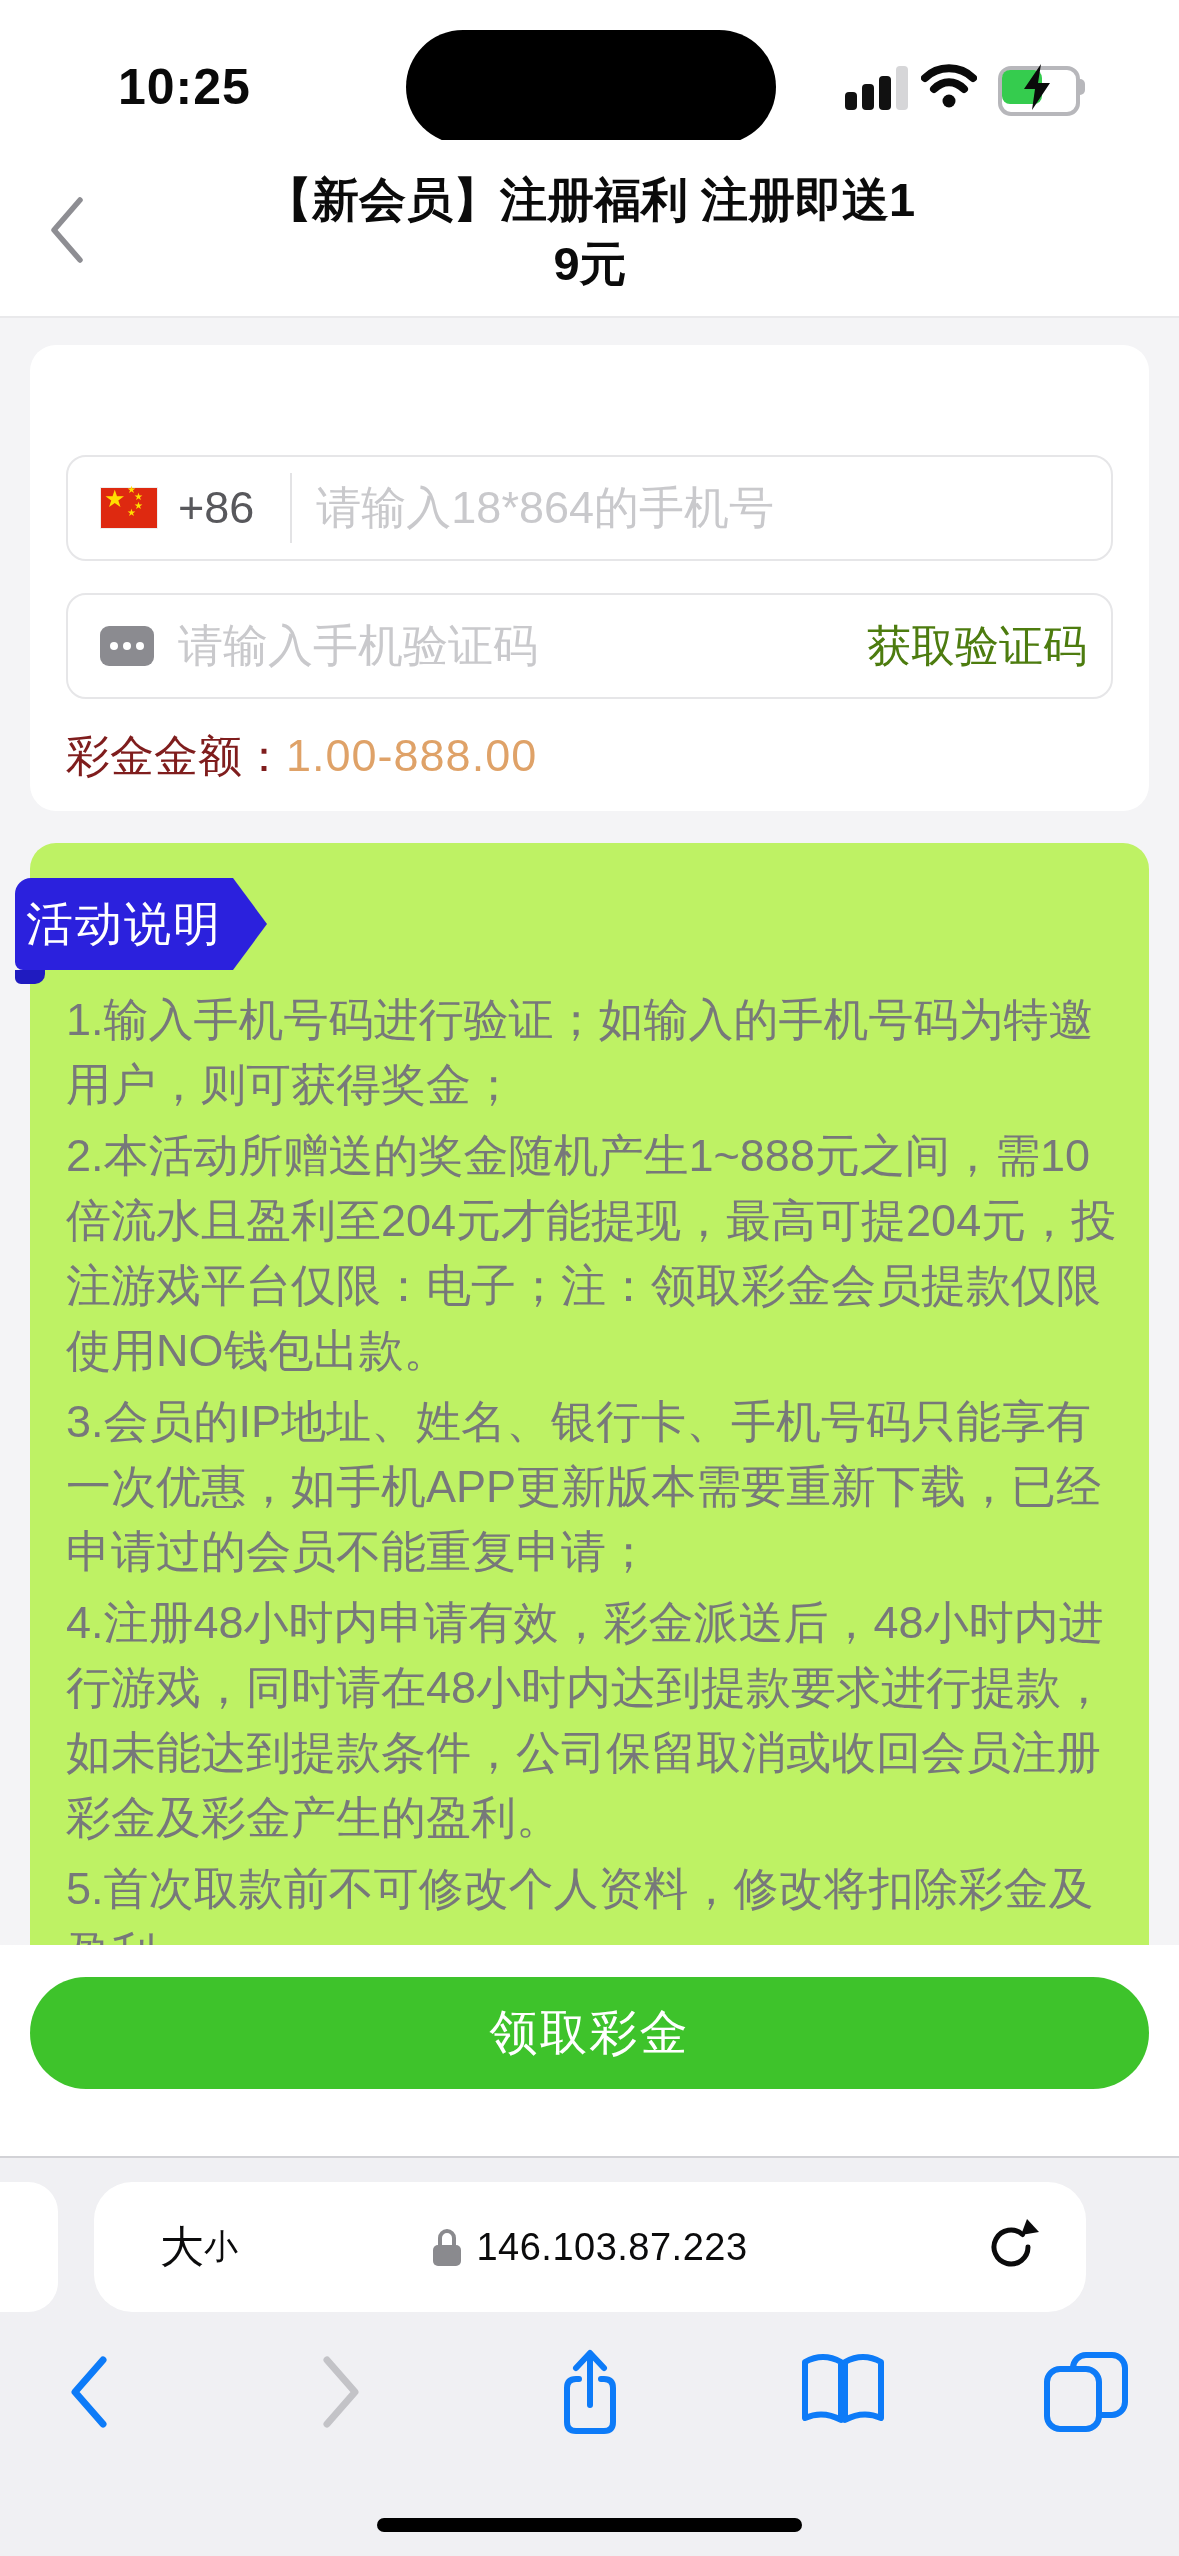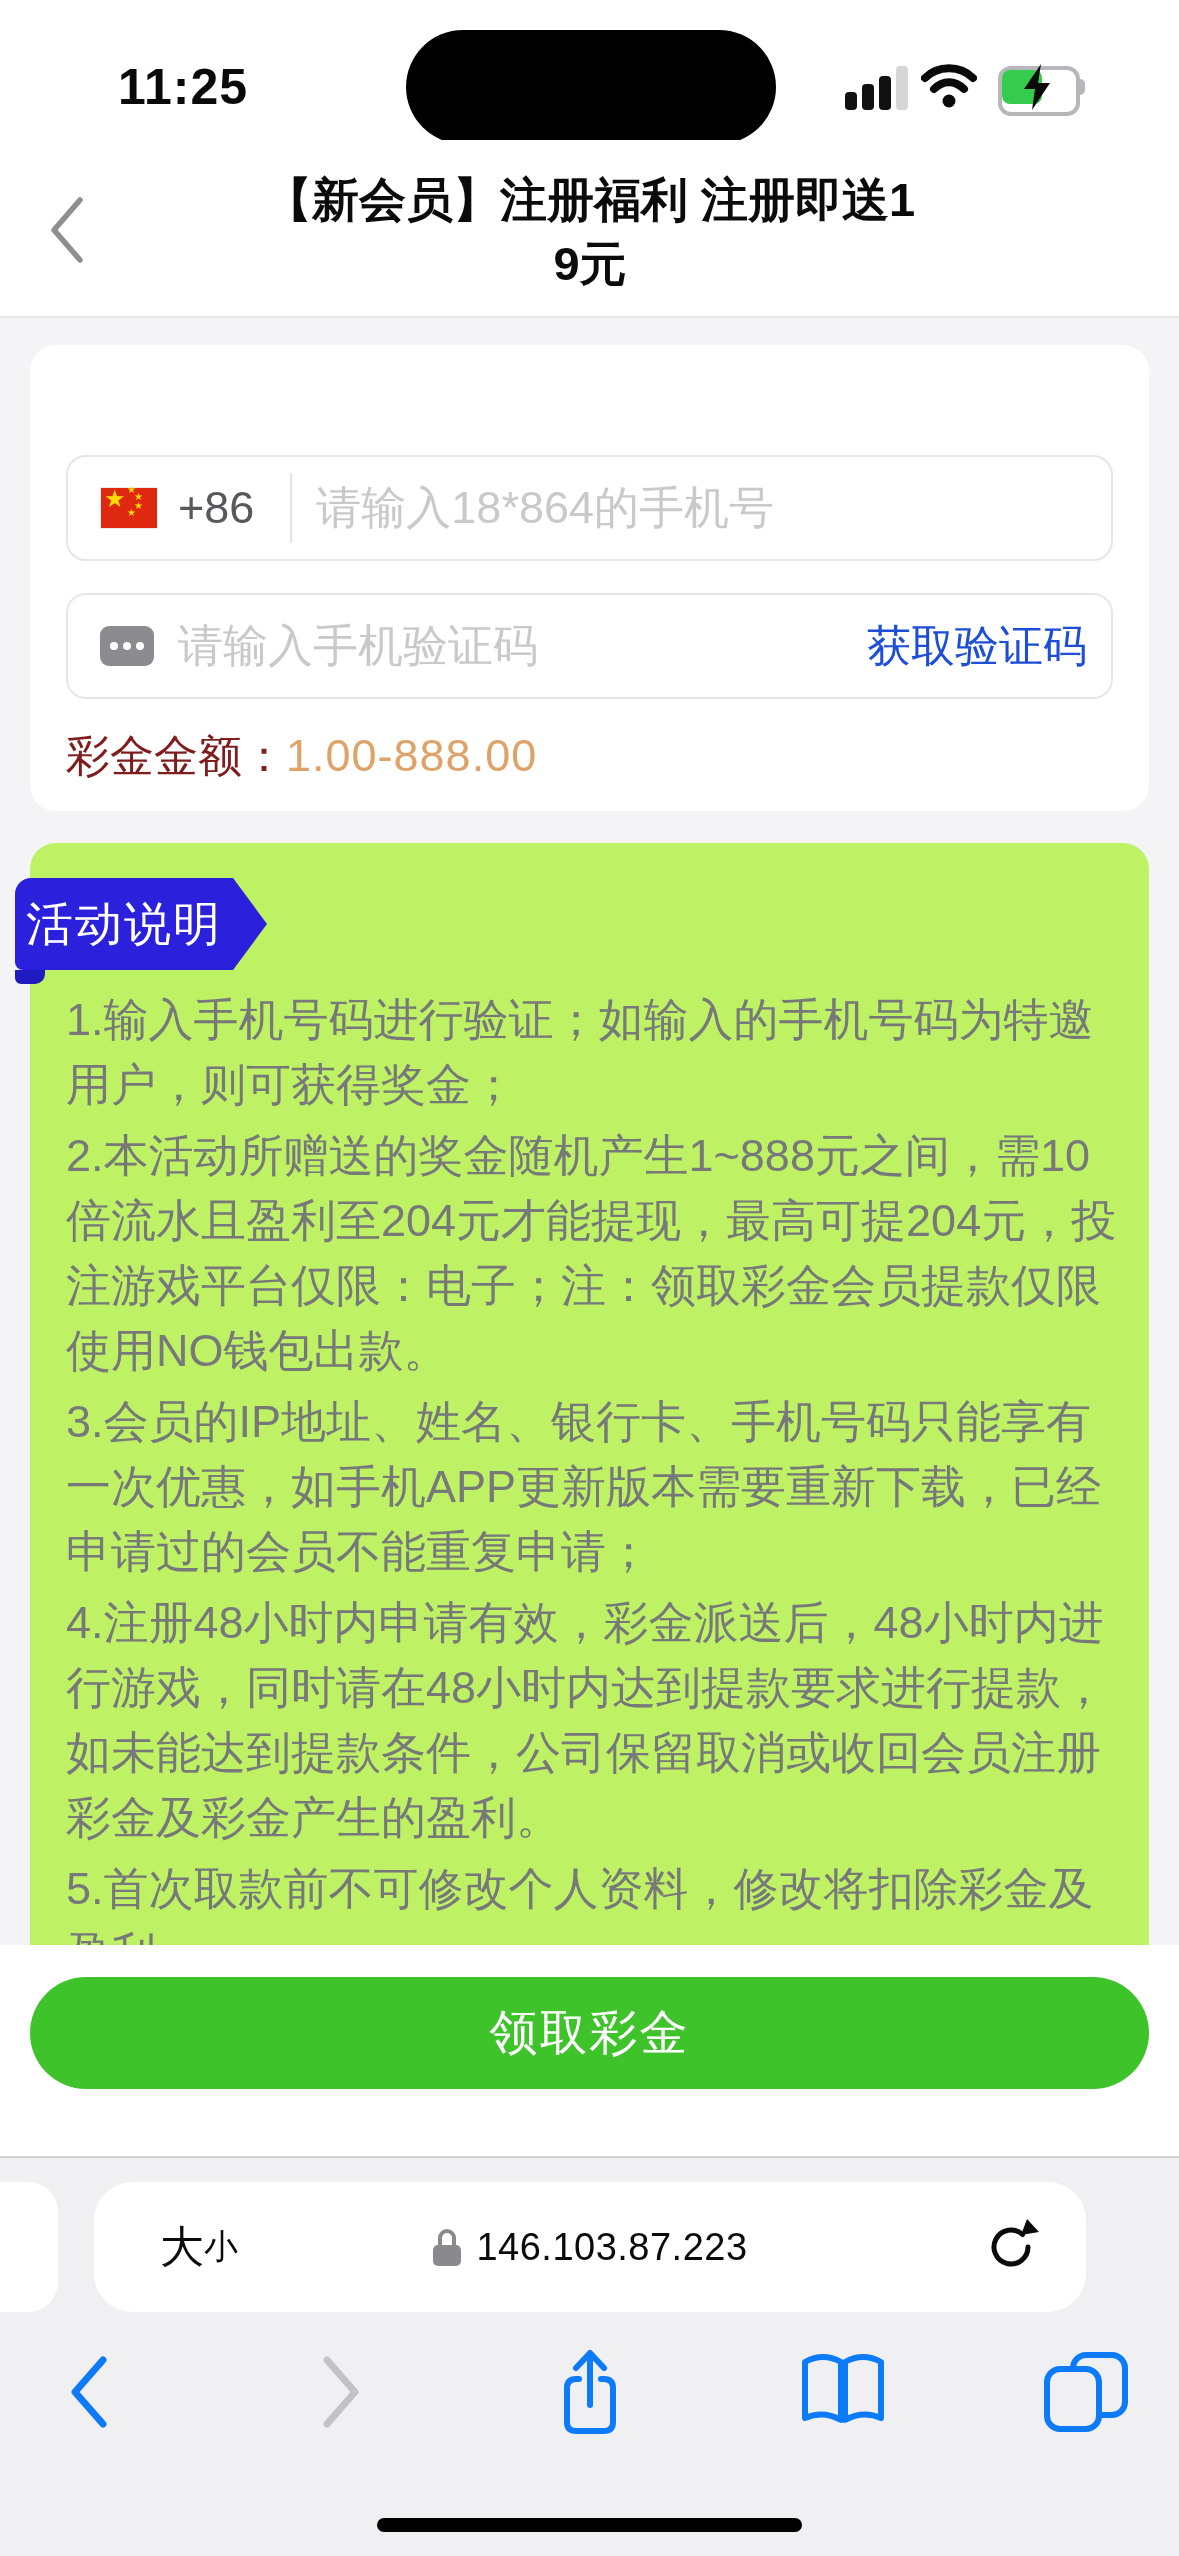--- a/index.html
+++ b/index.html
@@ -42,21 +42,21 @@
   .flag .big{position:absolute;left:3px;top:-3px;color:#ffde00;font-size:24px;}
   .flag .s1{position:absolute;left:26px;top:-4px;color:#ffde00;font-size:10px;}
   .flag .s2{position:absolute;left:33px;top:3px;color:#ffde00;font-size:10px;}
   .flag .s3{position:absolute;left:33px;top:12px;color:#ffde00;font-size:10px;}
   .flag .s4{position:absolute;left:26px;top:19px;color:#ffde00;font-size:10px;}
   .cc{margin-left:20px;font-size:45px;color:#58585c;}
   .vdiv{margin-left:36px;width:2px;height:70px;background:#e3e3e5;flex:none;}
   .ph{margin-left:24px;font-size:45px;color:#c9c9cc;white-space:nowrap;}
   .kb-icon{position:relative;margin-left:32px;width:54px;height:40px;background:#8b8b90;border-radius:9px;display:flex;align-items:center;justify-content:center;gap:5px;flex:none;}
   .kb-icon i{width:8px;height:8px;border-radius:50%;background:#fff;}
-  .get-code{margin-left:auto;margin-right:24px;font-size:44px;color:#1d4ed8;white-space:nowrap;}
+  .get-code{margin-left:auto;margin-right:24px;font-size:44px;color:#4d7c0f;white-space:nowrap;}
   .amount-row{position:absolute;left:36px;top:382px;display:flex;align-items:baseline;}
   .amount-label{font-size:44px;color:#7f1d1d;}
   .amount-value{font-size:45px;color:#dfa268;letter-spacing:1px;}
 
   
   .card2{position:absolute;left:30px;top:843px;width:1119px;height:1150px;background:#bef264;border-radius:26px;}
   .ribbon{position:absolute;left:-15px;top:35px;width:218px;height:92px;background:#2b21dd;border-radius:16px 0 0 8px;display:flex;align-items:center;justify-content:center;}
   .ribbon::after{content:"";position:absolute;left:100%;top:0;width:0;height:0;border-top:46px solid transparent;border-bottom:46px solid transparent;border-left:34px solid #2b21dd;}
   .ribbon-fold{position:absolute;left:0;top:92px;width:30px;height:14px;background:#1f1bc0;border-radius:0 0 10px 6px;}
   .ribbon-label{font-size:47px;color:#fff;letter-spacing:2px;}
@@ -83,21 +83,21 @@
   .tool{position:absolute;top:14px;width:100px;height:100px;display:flex;align-items:center;justify-content:center;}
   .t-back{left:38px;}.t-fwd{left:292px;}.t-share{left:540px;}.t-book{left:793px;}.t-tabs{left:1036px;}
   .home-indicator{position:absolute;left:377px;top:360px;width:425px;height:14px;border-radius:7px;background:#000;}
 </style>
 </head>
 <body>
 
 <div id="screen">
 
   <div class="statusbar">
-    <div class="time">11:25</div>
+    <div class="time">10:25</div>
     <div class="island"></div>
     <div class="signal">
       <div class="bar b1"></div>
         <div class="bar b2"></div>
         <div class="bar b3"></div>
         <div class="bar b4"></div>
     </div>
     <div class="wifi">
       <svg width="56" height="46" viewBox="0 0 56 46">
         <g fill="none" stroke="#0a0a0a" stroke-linecap="round">

